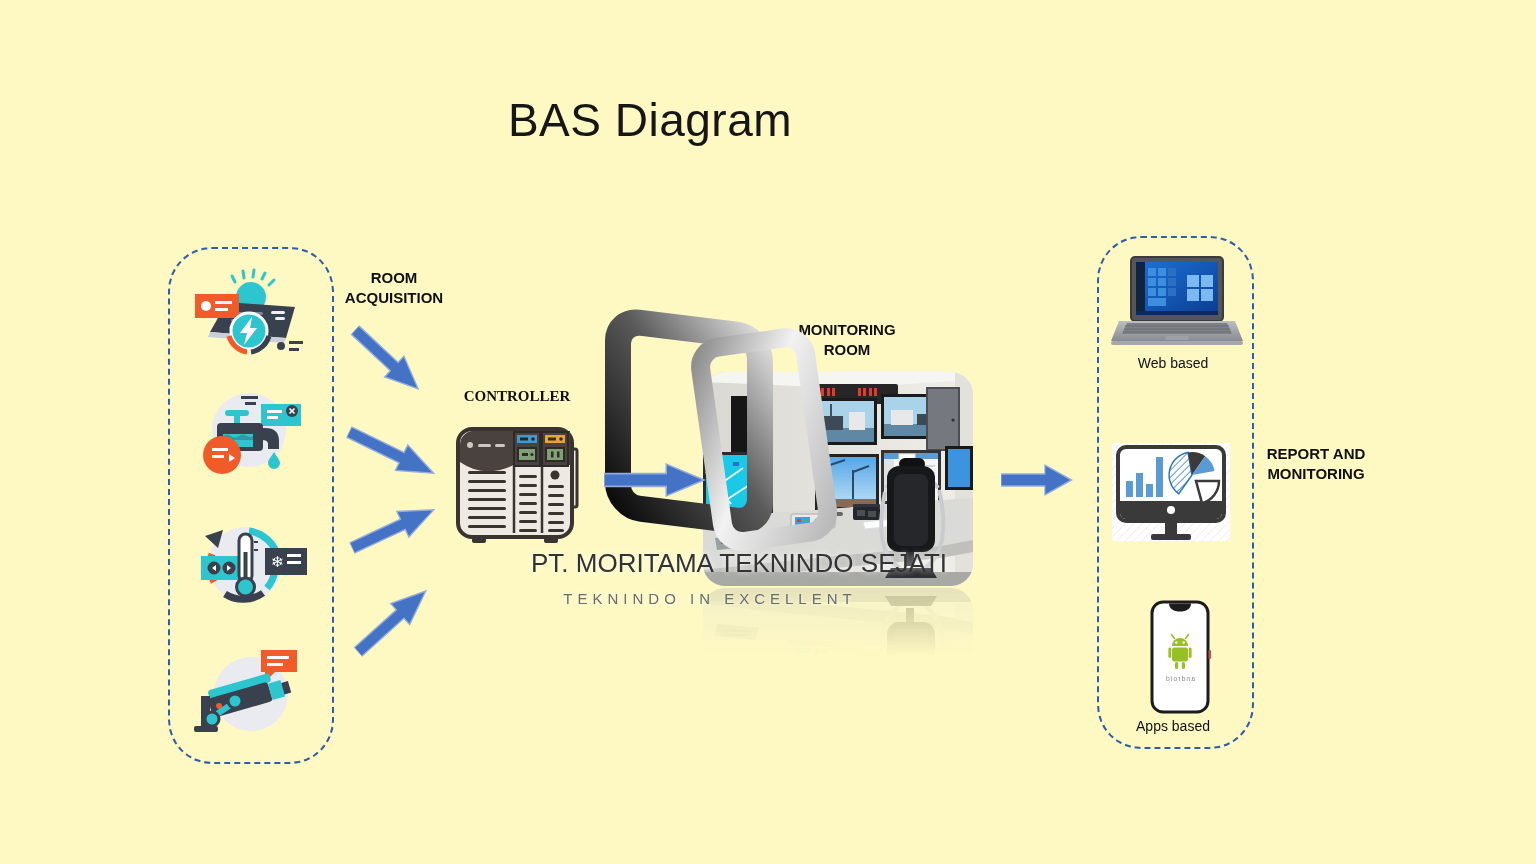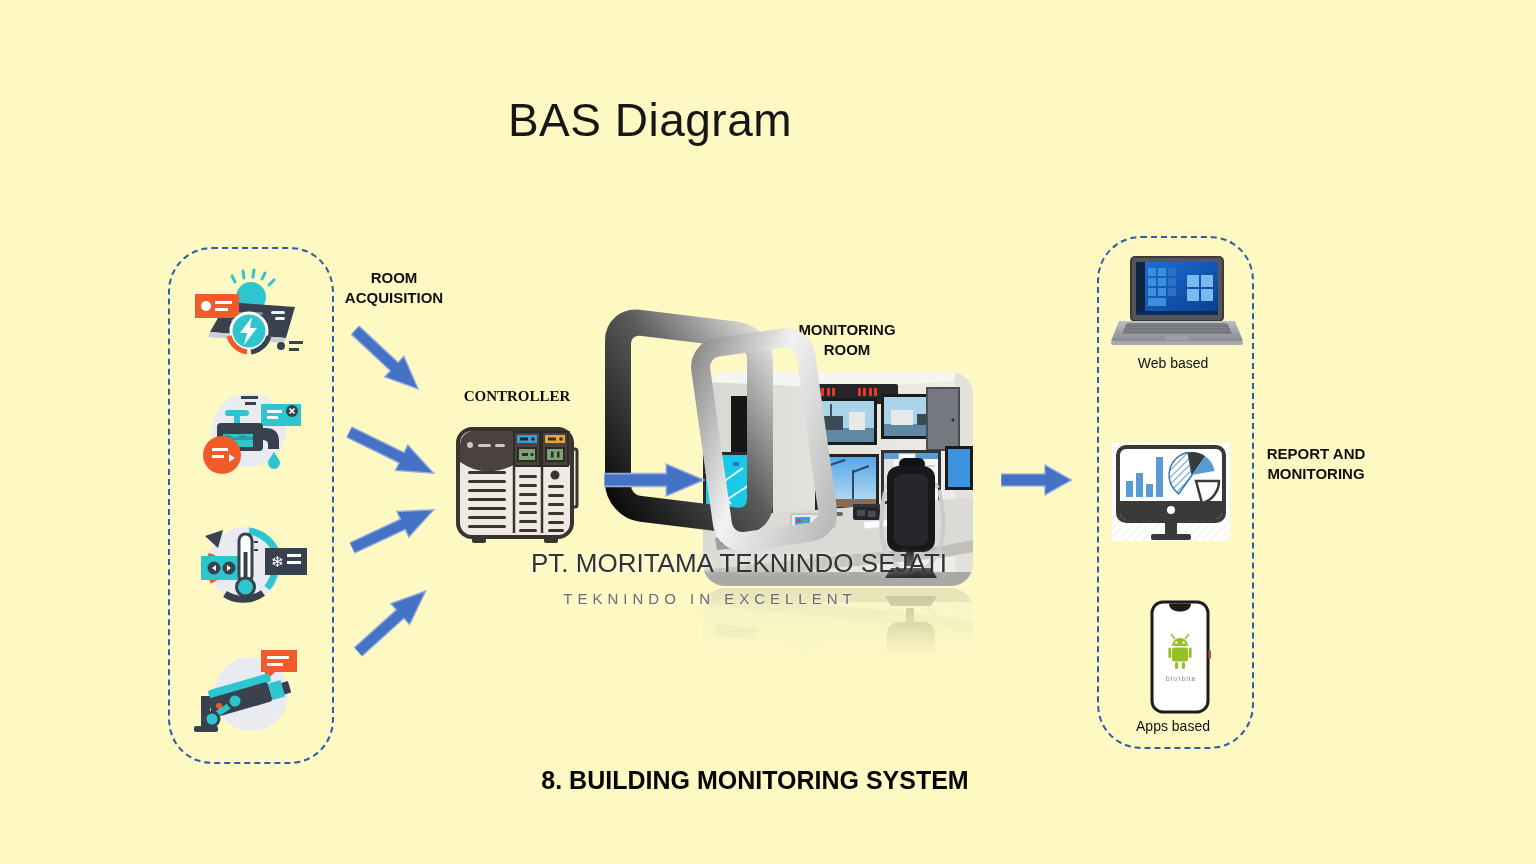--- a/index.html
+++ b/index.html
@@ -500,15 +500,14 @@
       </g>
       <circle cx="28.3" cy="42.5" r="1.2" fill="#FFFFFF"></circle>
         <circle cx="35.7" cy="42.5" r="1.2" fill="#FFFFFF"></circle>
       <g transform="translate(32,81) scale(-1,1)">
         <text x="0" y="0" text-anchor="middle" font-size="7" letter-spacing="1" fill="#8A8A8A" font-family="Liberation Sans, sans-serif">android</text>
       </g>
     </svg>
   </div>
   <div class="abs device-label" style="left:1100px;top:718px;width:146px;">Apps based</div>
 
-  <div class="abs footer-title">8. BUILDING MONITORING SYSTEM</div>
 
 </div>
 
 </body></html>

